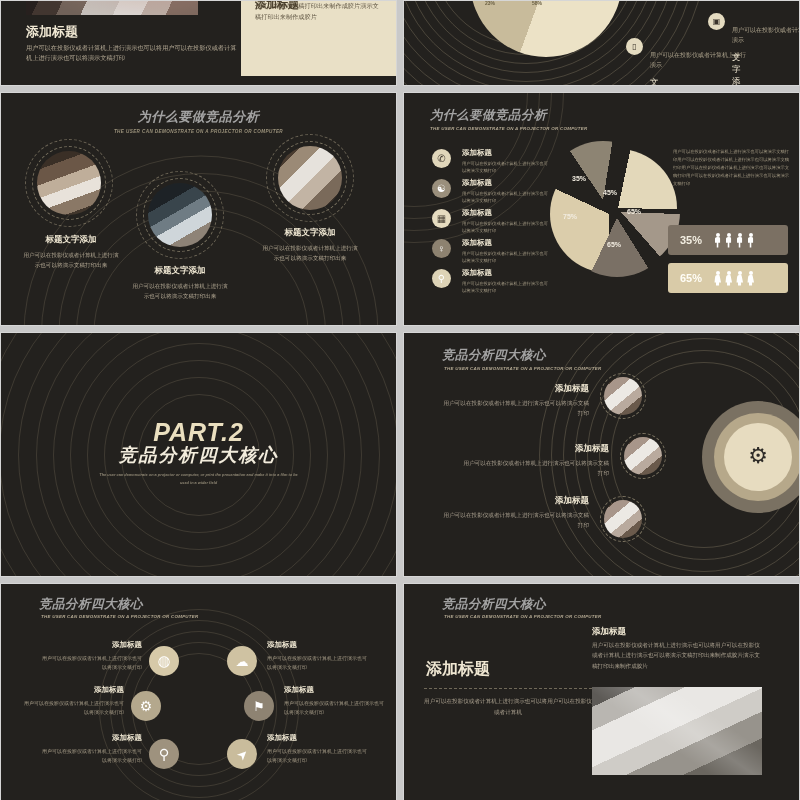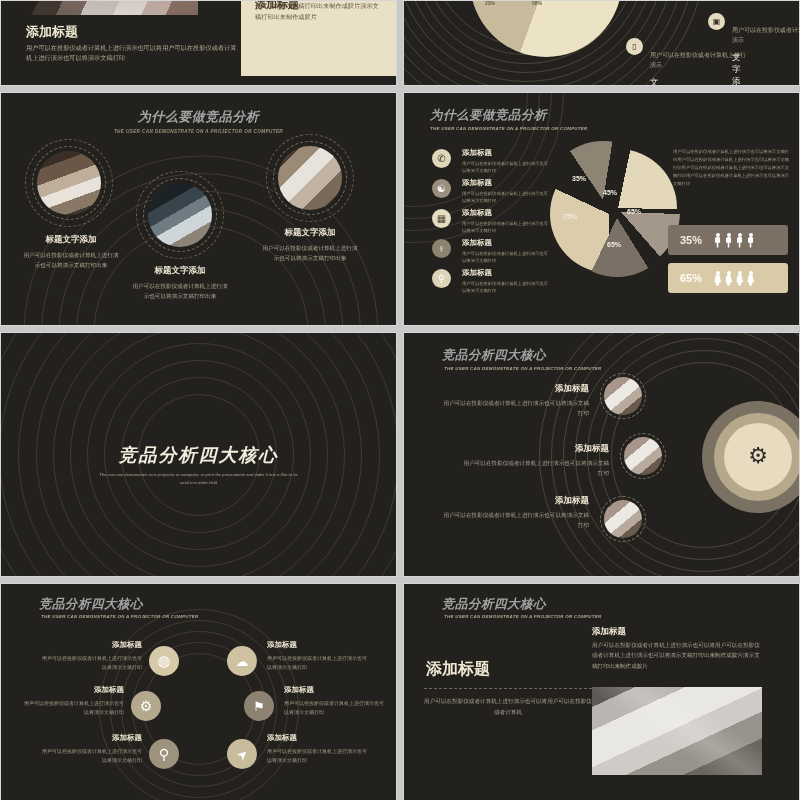--- a/index.html
+++ b/index.html
@@ -416,20 +416,21 @@
           <i style="width:400px;height:400px;"></i>
         <i style="width:362px;height:362px;"></i>
           <i style="width:326px;height:326px;"></i>
         <i style="width:292px;height:292px;"></i>
           <i style="width:258px;height:258px;"></i>
         <i style="width:224px;height:224px;"></i>
           <i style="width:190px;height:190px;"></i>
         <i style="width:156px;height:156px;"></i>
           <i style="width:122px;height:122px;"></i>
       </div>
+      <div class="part">PART.2</div>
       <div class="ptt">竞品分析四大核心</div>
       <div class="pen" style="padding:0 96px;">The user can demonstrate on a projector or computer, or print the presentation and make it into a film to be used in a wider field</div>
     </div>
   </div>
 
   <div class="slide s7">
     <div class="slide-inner">
       <div class="vinyl" style="left:300px;top:122px;width:0;height:0;">
         <i style="width:330px;height:330px;"></i>
           <i style="width:306px;height:306px;"></i>

